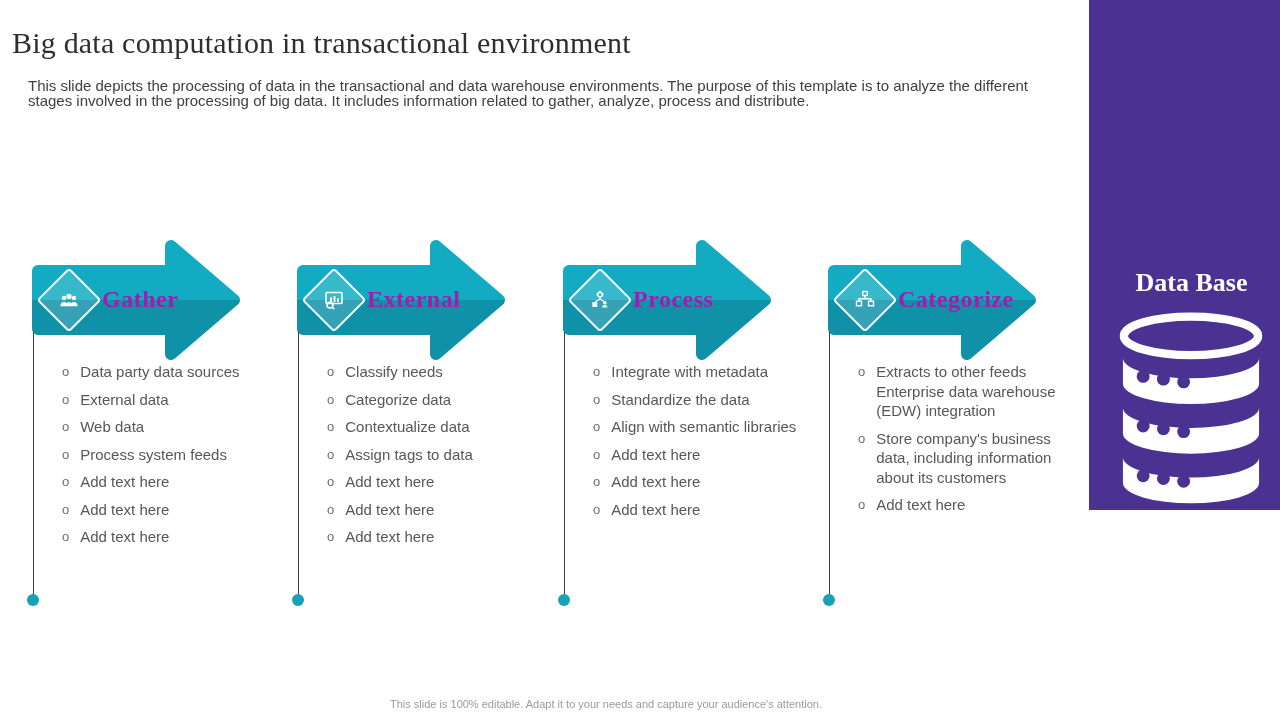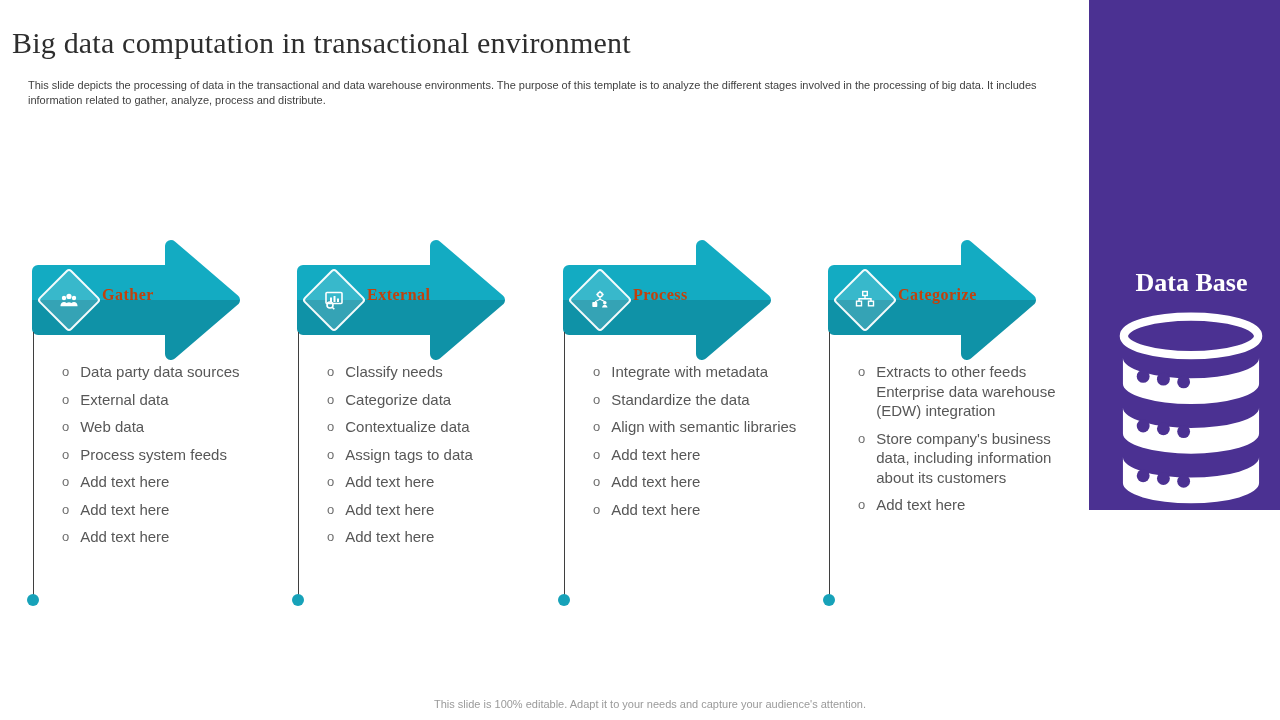--- a/index.html
+++ b/index.html
@@ -7,51 +7,51 @@
     position:relative;width:1280px;height:720px;background:#ffffff;
     overflow:hidden;font-family:"Liberation Sans",sans-serif;
   }
   .title{
     position:absolute;left:12px;top:26px;width:1000px;
     font-family:"Liberation Serif",serif;font-size:30px;color:#2e2e2e;
     letter-spacing:.2px;
   }
   .desc{
     position:absolute;left:28px;top:78px;width:1040px;
-    font-size:11px;line-height:15px;color:#3f3f3f;
+    font-size:15px;line-height:15px;color:#3f3f3f;
   }
   .stage{position:absolute;top:240px;width:245px;height:380px;}
   .arrow-svg{position:absolute;left:0;top:0;display:block;}
   .diamond{
     position:absolute;left:14px;top:37px;width:42px;height:42px;
     transform:rotate(45deg);border:2px solid rgba(255,255,255,.95);
     border-radius:4px;background:rgba(255,255,255,.16);
     display:flex;align-items:center;justify-content:center;
   }
   .diamond svg{transform:rotate(-45deg);}
   .stage-label{
     position:absolute;left:70px;top:46px;
-    font-family:"Liberation Serif",serif;font-weight:bold;font-size:16px;
-    color:#c2410c;letter-spacing:.5px;
+    font-family:"Liberation Serif",serif;font-weight:bold;font-size:24px;
+    color:#a21caf;letter-spacing:.5px;
   }
   .vline{position:absolute;left:1px;top:92px;width:1px;height:268px;background:#3f3f3f;}
   .dot{position:absolute;left:-5px;top:354px;width:12px;height:12px;border-radius:50%;background:#17a2b9;}
   .items{
     position:absolute;left:30px;top:122px;width:228px;margin:0;padding:0;list-style:none;
   }
   .items li{display:flex;gap:11px;margin-bottom:8px;font-size:15px;line-height:19.5px;color:#575757;}
   .items .b{flex:0 0 auto;font-size:13px;color:#6e6e6e;line-height:19.5px;}
   .purple-panel{position:absolute;left:1089px;top:0;width:205px;height:510px;background:#4b3192;}
   .db-label{
     position:absolute;left:0;top:268px;width:205px;text-align:center;
     font-family:"Liberation Serif",serif;font-weight:bold;font-size:26px;color:#ffffff;
   }
   .db-icon{position:absolute;left:22px;top:312px;}
   .footer{
-    position:absolute;left:390px;top:698px;width:520px;text-align:center;
+    position:absolute;left:390px;top:698px;width:520px;text-align:left;
     font-size:11px;color:#9a9a9a;
   }
   .defs-holder{position:absolute;width:0;height:0;overflow:hidden;}
 </style>
 </head>
 <body>
 
 <div class="slide">
 
   <svg class="defs-holder" aria-hidden="true">

